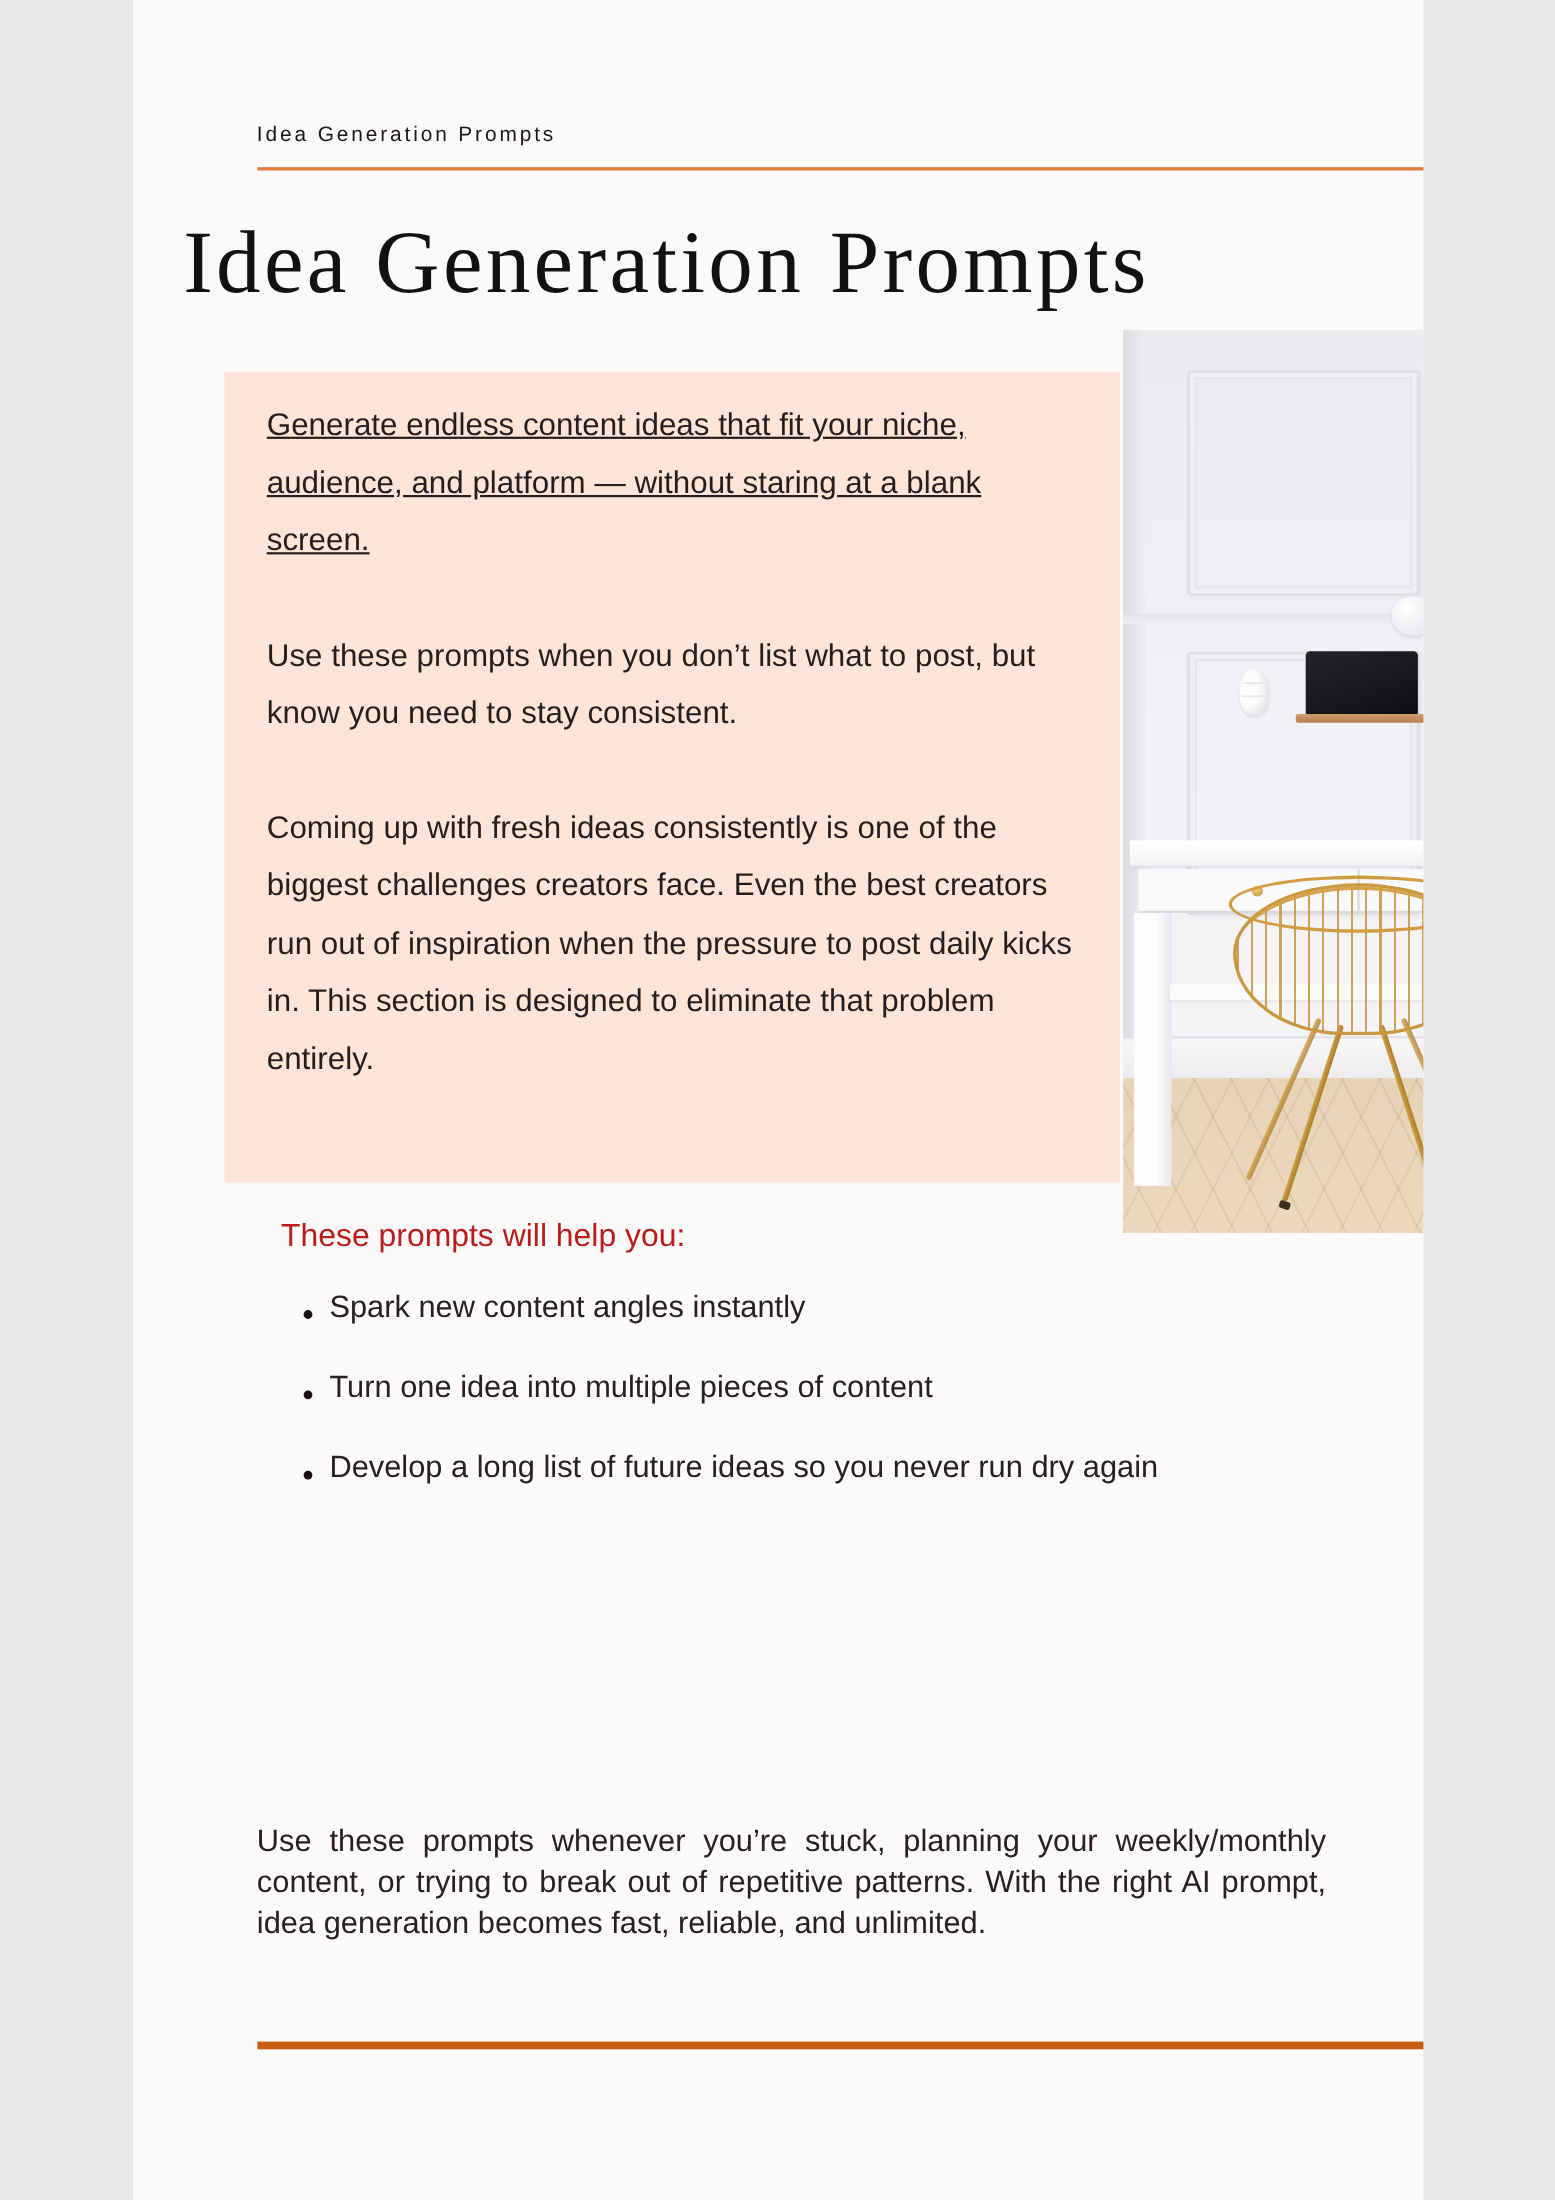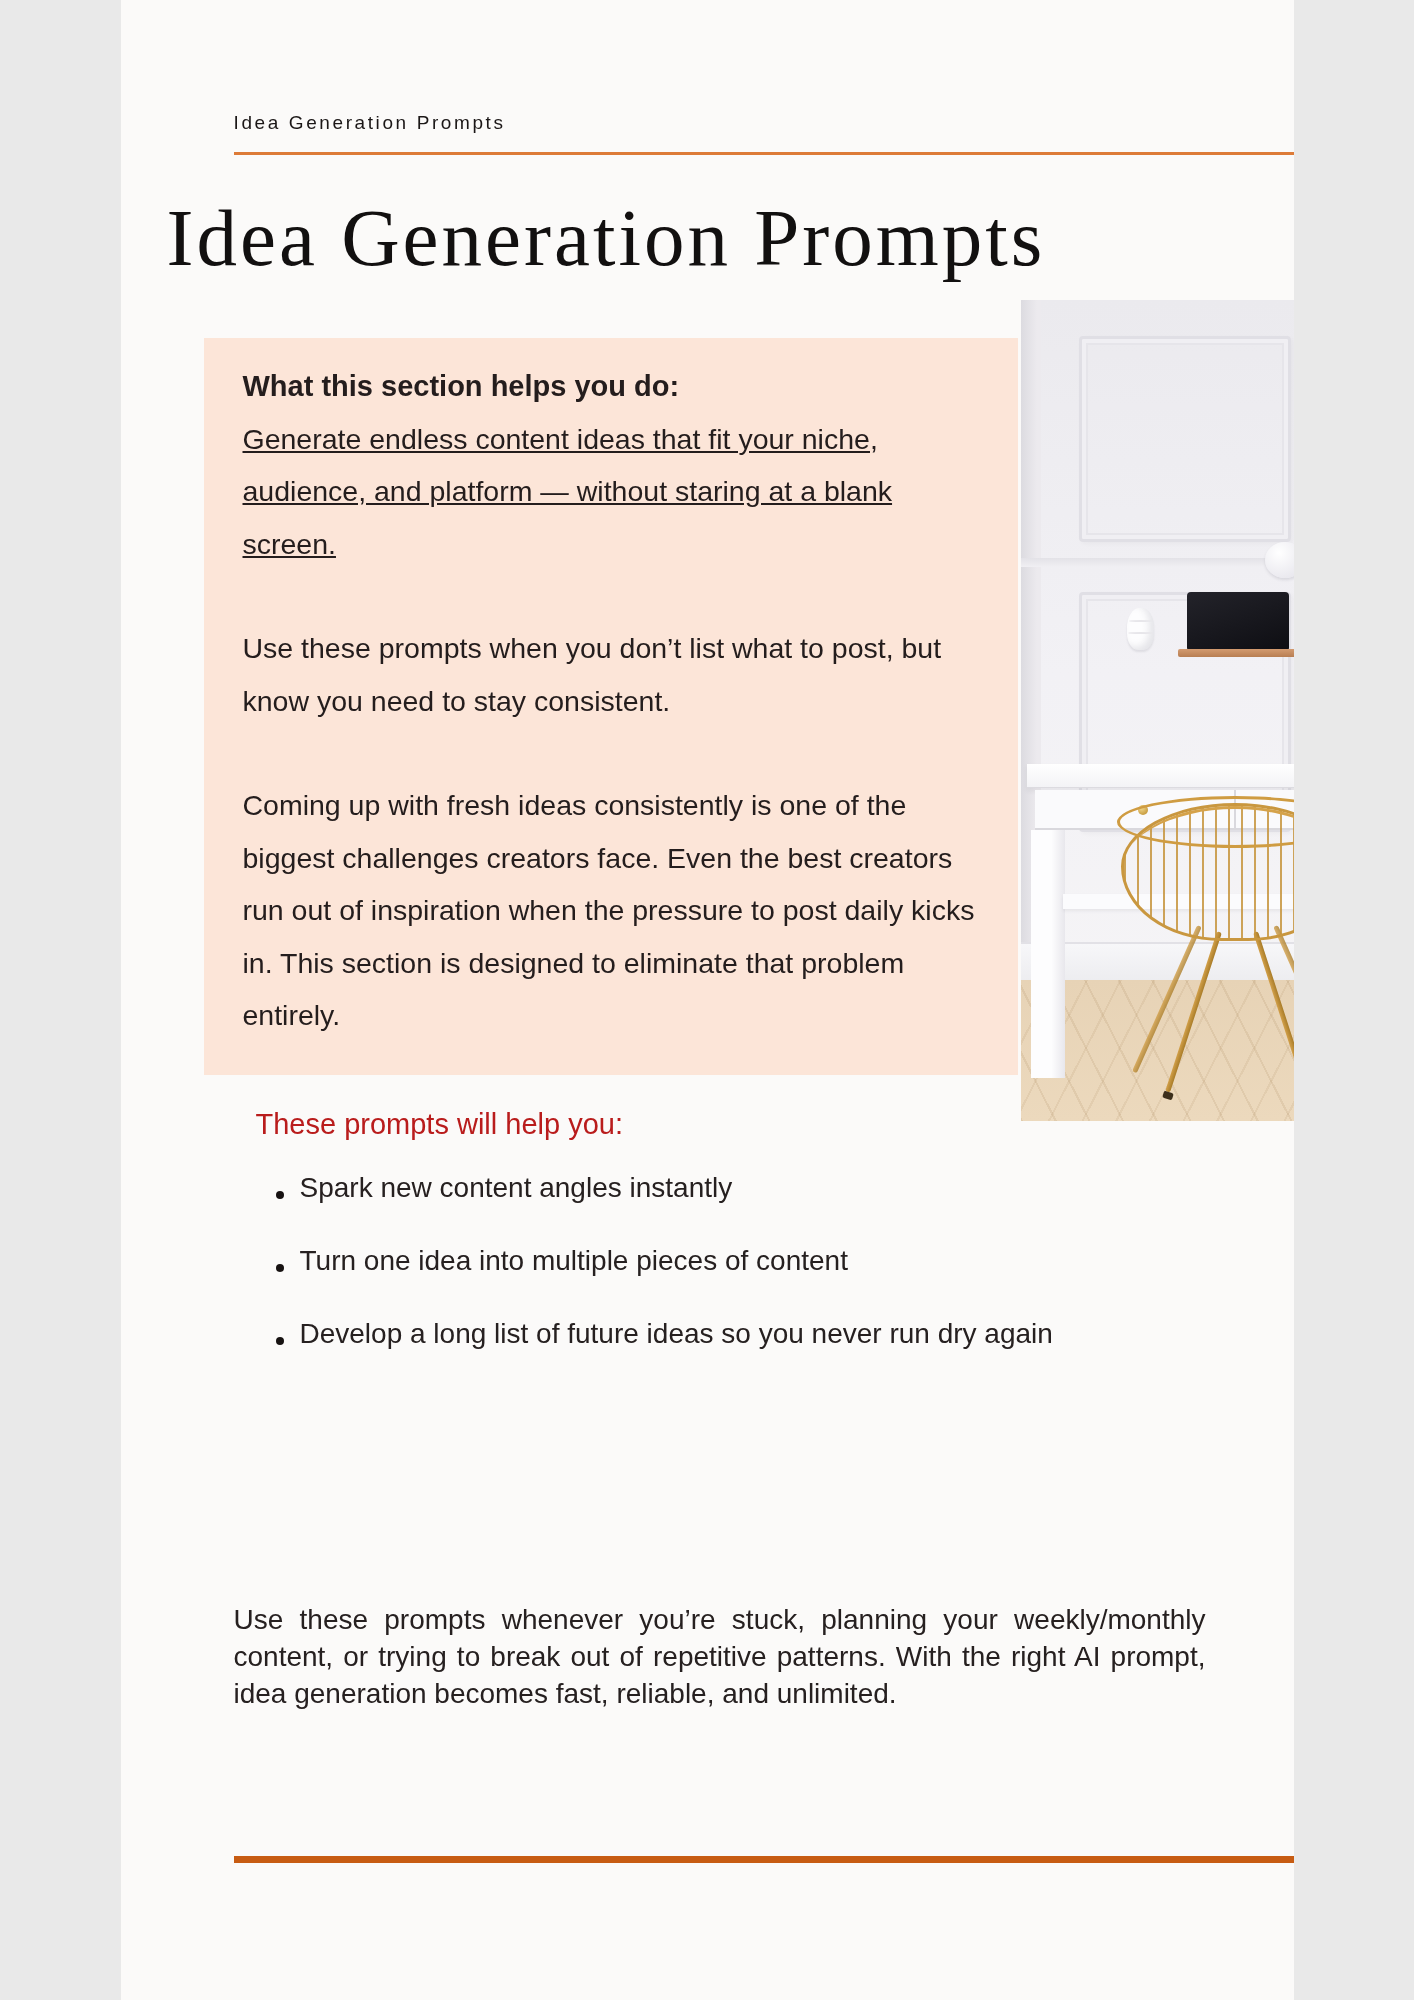--- a/index.html
+++ b/index.html
@@ -65,21 +65,21 @@
     font-size:28px;line-height:36px;color:#262020;
   }
   .bullets .dot{
     flex:0 0 auto;
     width:8px;height:8px;border-radius:50%;
     background:#171212;
     margin:14px 16px 0 0;
   }
   .bullets .b-text{flex:1;text-align:justify;}
   .closing{
-    position:absolute;left:113px;top:1601px;width:972px;
+    position:absolute;left:113px;top:1655px;width:972px;
     font-size:28px;line-height:37px;
     text-align:justify;color:#262020;
   }
   
   .photo{
     position:absolute;left:900px;top:300px;width:433px;height:821px;
     overflow:hidden;background:#f1f0f4;
   }
   .ph-wall{position:absolute;left:0;top:0;right:0;height:680px;
     background:linear-gradient(180deg,#ebeaee 0%,#f2f1f5 55%,#f5f4f6 100%);}
@@ -149,21 +149,20 @@
 <body>
 
 <div class="page">
 
   <span class="header-label">Idea Generation Prompts</span>
   <div class="rule rule-top"></div>
 
   <h1 class="title">Idea Generation Prompts</h1>
 
   <div class="info-box">
-    <p class="box-heading">What this section helps you do:</p>
     <p class="p-first">Generate endless content ideas that fit your niche, audience, and platform — without staring at a blank screen.</p>
     <p>Use these prompts when you don’t list what to post, but know you need to stay consistent.</p>
     <p>Coming up with fresh ideas consistently is one of the biggest challenges creators face. Even the best creators run out of inspiration when the pressure to post daily kicks in. This section is designed to eliminate that problem entirely.</p>
   </div>
 
   <div class="photo">
     <div class="ph-wall"></div>
     <div class="ph-wall-edge"></div>
     <div class="ph-panel p1"></div>
     <div class="ph-panel p2"></div>

